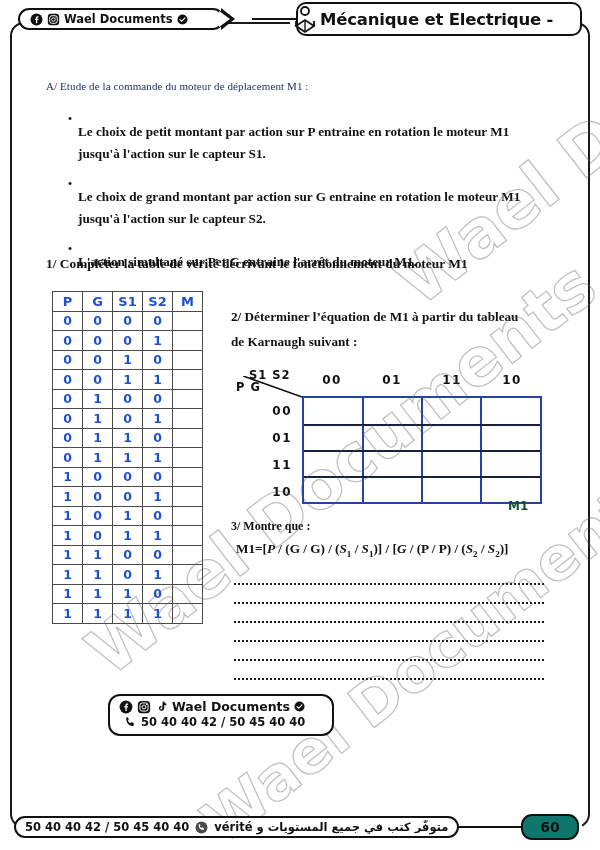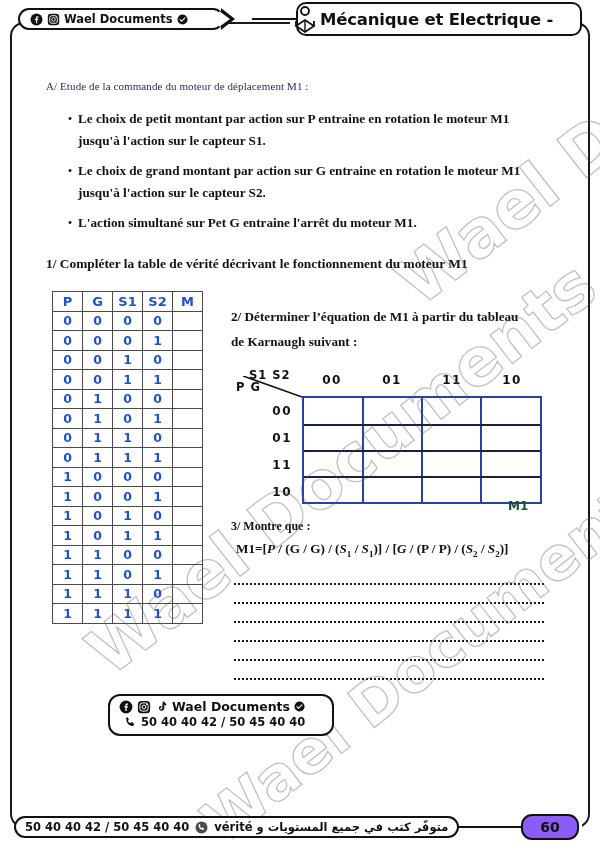--- a/index.html
+++ b/index.html
@@ -149,20 +149,21 @@
     line-height: 22px;
     color: #111;
     text-align: center;
   }
   .bullet-text {
     font-size: 13.2px;
     font-weight: bold;
     line-height: 22px;
     color: #121212;
     flex: 1;
+    margin-top: 13px;
   }
 
   .q1 {
     position: absolute;
     left: 46px;
     top: 256px;
     font-size: 13.4px;
     font-weight: bold;
     color: #121212;
   }
@@ -399,21 +400,21 @@
     z-index: 4;
   }
   .page-num {
     position: absolute;
     left: 521px;
     top: 814px;
     width: 58px;
     height: 26px;
     border: 2px solid #111;
     border-radius: 11px;
-    background: #8b5cf6;
+    background: #0f766e;
     display: flex;
     align-items: center;
     justify-content: center;
     font-family: "DejaVu Sans", sans-serif;
     font-size: 14px;
     font-weight: bold;
     color: #111;
     box-sizing: border-box;
     z-index: 5;
   }

